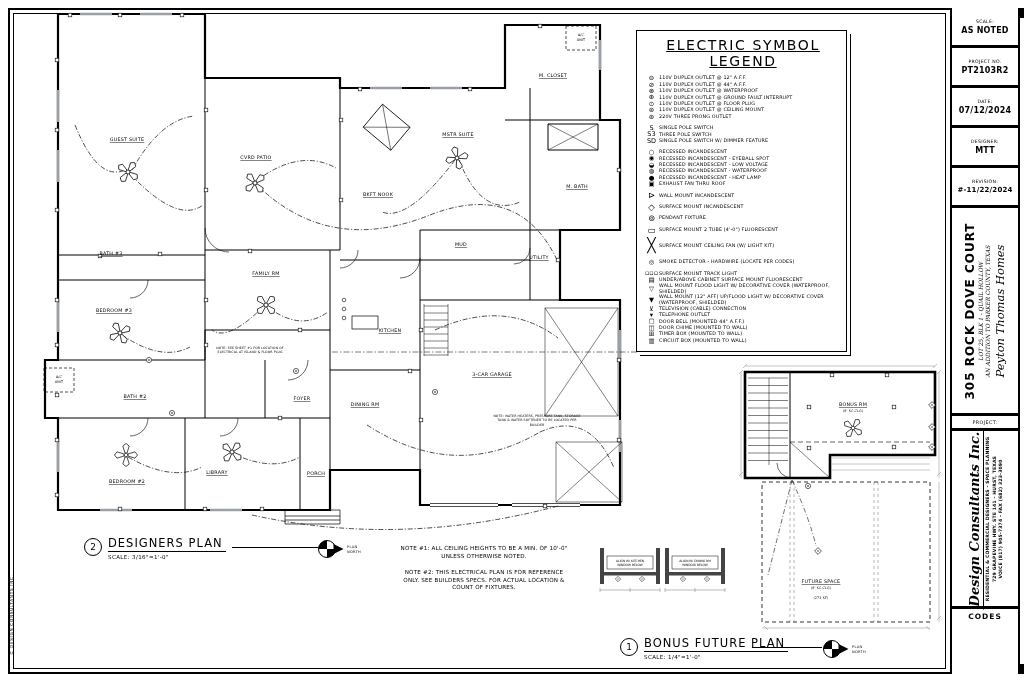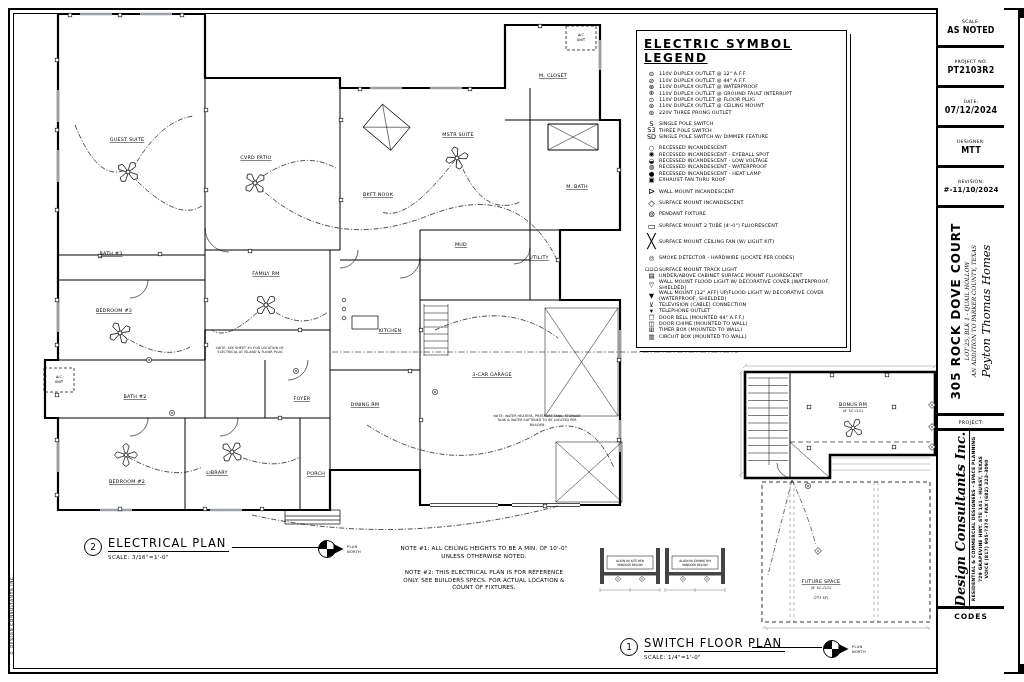--- a/index.html
+++ b/index.html
@@ -8,31 +8,31 @@
   
   .frame-outer{position:absolute;left:8px;top:8px;right:4px;bottom:8px;border:2.5px solid #000;}
   .frame-thin{position:absolute;left:13px;top:13px;bottom:13px;right:78px;border:1px solid #000;}
   .tick{position:absolute;right:0;width:5px;height:10px;background:#000;}
   .tick.t{top:8px}.tick.b{bottom:8px}
   .copyr{position:absolute;left:9px;top:655px;transform-origin:0 0;transform:rotate(-90deg);
          font-size:4.2px;letter-spacing:.7px;white-space:nowrap;}
   
   .legend{position:absolute;left:636px;top:30px;width:198px;background:#fff;border:1px solid #000;
           box-shadow:3px 3px 0 #fff,4px 4px 0 #000;padding:4px 4px 7px 7px;z-index:5;}
-  .legend-title{font-size:12px;letter-spacing:1.6px;text-align:left;text-decoration:underline;
-          font-weight:700;margin:2px 0 6px;}
+  .legend-title{font-size:14px;letter-spacing:1.6px;text-align:center;text-decoration:underline;
+          font-weight:400;margin:2px 0 6px;}
   .lg-item{display:flex;align-items:center;min-height:6.4px;}
   .lg-item[data-gap="1"]{margin-top:5px;}
   .lg-glyph{width:15px;flex:none;text-align:center;font-size:6.5px;line-height:6px;}
   .lg-item[data-size="md"] .lg-glyph{font-size:8.5px;}
   .lg-item[data-size="lg"]{min-height:16px;}
   .lg-item[data-size="lg"] .lg-glyph{font-size:14px;line-height:15px;}
   .lg-label{font-size:4.8px;letter-spacing:.15px;line-height:5.6px;}
   
-  .tb{position:absolute;top:8px;right:20px;bottom:8px;width:66px;background:#fff;
+  .tb{position:absolute;top:8px;right:6px;bottom:8px;width:66px;background:#fff;
       border-left:2.5px solid #000;display:flex;flex-direction:column;z-index:6;}
   .tb-rule{height:3px;background:#000;flex:none;}
   .tb-field{height:37px;flex:none;display:flex;flex-direction:column;justify-content:center;}
   .tb-field + .tb-rule{flex:none;}
   .tb-label{font-size:4.6px;text-align:center;letter-spacing:.3px;}
   .tb-value{font-size:8px;text-align:center;font-weight:bold;letter-spacing:.2px;margin-top:2px;}
   .tb-vert{position:relative;flex:none;}
   .tb-vert.addr{height:205px;}
   .tb-vert.co{height:175px;}
   .rot{position:absolute;left:50%;top:50%;transform:translate(-50%,-50%) rotate(-90deg);
@@ -515,21 +515,21 @@
       <div class="tb-value">07/12/2024</div>
     </div>
       <div class="tb-rule"></div>
     <div class="tb-field">
       <div class="tb-label">DESIGNER:</div>
       <div class="tb-value">MTT</div>
     </div>
       <div class="tb-rule"></div>
     <div class="tb-field">
       <div class="tb-label">REVISION:</div>
-      <div class="tb-value" style="font-size:7px">#-11/10/2024</div>
+      <div class="tb-value" style="font-size:7px">#-11/22/2024</div>
     </div>
       <div class="tb-rule"></div>
 
     <div class="tb-vert addr">
       <div class="rot addr">
         <div class="addr1">305 ROCK DOVE COURT</div>
         <div class="addr2">LOT 25, BLK 1 - QUAIL HOLLOW</div>
         <div class="addr3">AN ADDITION TO PARKER COUNTY, TEXAS</div>
         <div class="builder">Peyton Thomas Homes</div>
       </div>
@@ -546,30 +546,30 @@
         <div class="co-line">VOICE (817) 905-7374 - FAX (682) 323-3090</div>
       </div>
     </div>
     <div class="tb-rule"></div>
     <div class="sheet-label">CODES</div>
   </div>
 
   <div class="ptitle" style="left:84px;top:536px;">
     <div class="pnum">2</div>
     <div>
-      <div class="pt-main">ELECTRICAL PLAN</div>
+      <div class="pt-main">DESIGNERS PLAN</div>
       <div class="pt-scale">SCALE: 3/16"=1'-0"</div>
     </div>
   </div>
   <div class="pline" style="left:232px;top:547px;width:86px;"></div>
 
   <div class="ptitle" style="left:620px;top:636px;">
     <div class="pnum">1</div>
     <div>
-      <div class="pt-main">SWITCH FLOOR PLAN</div>
+      <div class="pt-main">BONUS FUTURE PLAN</div>
       <div class="pt-scale">SCALE: 1/4"=1'-0"</div>
     </div>
   </div>
   <div class="pline" style="left:752px;top:647px;width:70px;"></div>
 
   <div class="notes">
     <div class="note">NOTE #1: ALL CEILING HEIGHTS TO BE A MIN. OF 10'-0" UNLESS OTHERWISE NOTED.</div>
     <div class="note">NOTE #2: THIS ELECTRICAL PLAN IS FOR REFERENCE ONLY. SEE BUILDERS SPECS. FOR ACTUAL LOCATION &amp; COUNT OF FIXTURES.</div>
   </div>
 

